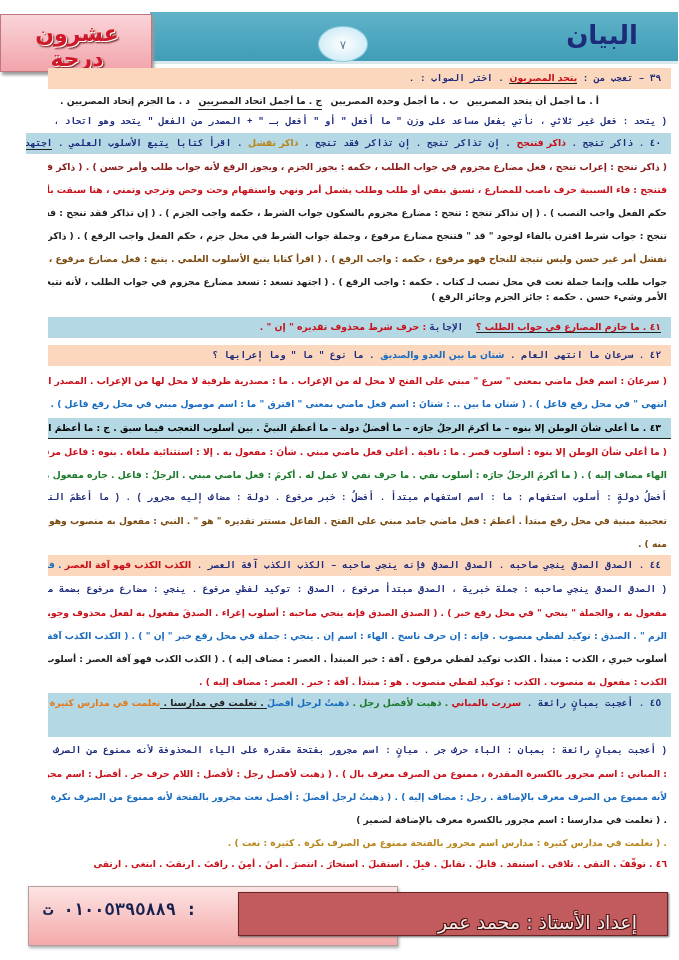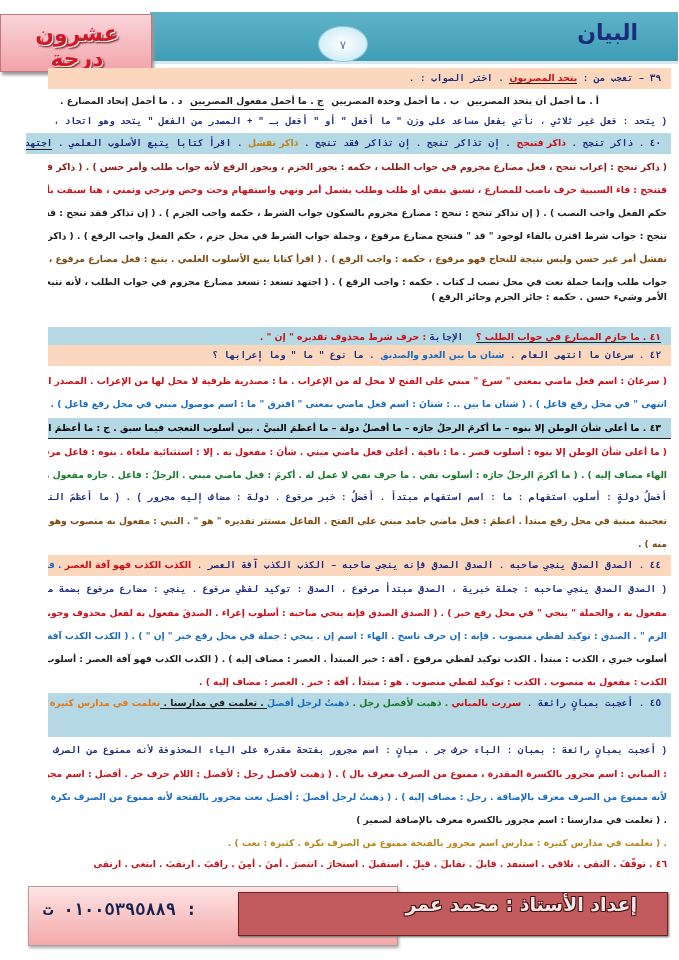--- a/index.html
+++ b/index.html
@@ -5,21 +5,21 @@
   * { box-sizing: border-box; margin: 0; padding: 0; }
   html, body { width: 679px; height: 960px; background: #ffffff; overflow: hidden; }
   body { font-family: "DejaVu Sans", sans-serif; font-weight: bold; position: relative; direction: rtl; }
 
   .header-bar {
     position: absolute; left: 150px; top: 12px; width: 528px; height: 52px;
     background: linear-gradient(#5fb3c9, #3f9db6);
     border-bottom: 3px solid #d8e8ec;
   }
   .header-title {
-    position: absolute; right: 40px; top: 8px; color: #1c2c7a; font-size: 22px;
+    position: absolute; right: 40px; top: 8px; color: #1c2c7a; font-size: 26px;
     font-family: "DejaVu Sans", sans-serif;
   }
   .header-badge {
     position: absolute; left: 168px; top: 14px; width: 50px; height: 36px; border-radius: 50%;
     background: radial-gradient(#ffffff, #bfe6f3); border: 1px solid #8fc9db;
     text-align: center; line-height: 36px; font-size: 12px; color: #5a7a9a; font-weight: normal;
   }
   .score-box {
     position: absolute; left: 0; top: 14px; width: 152px; height: 58px;
     background: linear-gradient(#f9d4d8, #f2a4ab);
@@ -53,58 +53,58 @@
   }
   .phone {
     position: absolute; left: 14px; top: 12px; direction: ltr; color: #17214f;
     font-size: 17px; font-family: "DejaVu Sans Mono", monospace;
   }
   .footer-red {
     position: absolute; left: 238px; top: 892px; width: 430px; height: 44px;
     background: #c25b5e; border: 1px solid #6b2424; box-shadow: 1px 1px 2px #666;
   }
   .author {
-    position: absolute; right: 30px; top: 0; color: #f5e8e8; font-size: 19px; font-weight: bold;
+    position: absolute; right: 30px; top: 18px; color: #f5e8e8; font-size: 19px; font-weight: normal;
     text-shadow: 1px 1px 0 #4a1010, -1px -1px 0 #4a1010, 1px -1px 0 #4a1010, -1px 1px 0 #4a1010;
   }
 </style>
 </head>
 <body>
 
 <div class="header-bar">
   <div class="header-title">البيان</div>
   <div class="header-badge">٧</div>
 </div>
 <div class="score-box">
   <div class="score-text">عشرون درجة</div>
 </div>
 
 <div class="band band-peach" style="top:68px;">
   <span class="c-navy">٣٩ – تعجب من : </span><span class="c-red u">يتحد المصريون</span><span class="c-navy"> . اختر الصواب : .</span>
 </div>
 <div class="line" style="top:92px; right:80px; left:60px; display:flex; justify-content:space-between;">
   <span class="c-dark">أ . ما أجمل أن يتحد المصريين</span>
   <span class="c-dark">ب . ما أجمل وحدة المصريين</span>
-  <span class="c-dark u">ج . ما أجمل مفعول المصريين</span>
-  <span class="c-dark">د . ما أجمل إتحاد المضارع .</span>
+  <span class="c-dark u">ج . ما أجمل اتحاد المصريين</span>
+  <span class="c-dark">د . ما الجزم إتحاد المصريين .</span>
 </div>
 <div class="line c-navy" style="top:113px;">( يتحد : فعل غير ثلاثي ، نأتي بفعل مساعد على وزن " ما أفعل " أو " أفعل بـ " + المصدر من الفعل " يتحد وهو اتحاد ، ويعد المصدر مضاف إليه مجرور )</div>
 
 <div class="band band-blue" style="top:133px; left:26px;">
   <span class="c-navy">٤٠ . ذاكر تنجح . </span><span class="c-red">ذاكر فتنجح</span><span class="c-navy"> . إن تذاكر تنجح . إن تذاكر فقد تنجح . </span><span class="c-gold">ذاكر تفشل</span><span class="c-navy"> . اقرأ كتابا يتبع الأسلوب العلمي . </span><span class="c-navy u">اجتهد تسعد</span>
 </div>
 <div class="line c-maroon" style="top:158px;">( ذاكر تنجح : إعراب تنجح ، فعل مضارع مجزوم في جواب الطلب ، حكمه : يجوز الجزم ، ويجوز الرفع لأنه جواب طلب وأمر حسن ) . ( ذاكر فتنجح :</div>
 <div class="line c-red" style="top:181px;">فتنجح : فاء السببية حرف ناصب للمضارع ، تسبق بنفي أو طلب وطلب يشمل أمر ونهي واستفهام وحث وحض وترجي وتمني ، هنا سبقت بأمر ،</div>
 <div class="line c-dark" style="top:204px;">حكم الفعل واجب النصب ) . ( إن تذاكر تنجح : تنجح : مضارع مجزوم بالسكون جواب الشرط ، حكمه واجب الجزم ) . ( إن تذاكر فقد تنجح : فقد</div>
 <div class="line c-dark" style="top:227px;">تنجح : جواب شرط اقترن بالفاء لوجود " قد " فتنجح مضارع مرفوع ، وجملة جواب الشرط في محل جزم ، حكم الفعل واجب الرفع ) . ( ذاكر تفشل :</div>
 <div class="line c-brown" style="top:250px;">تفشل أمر غير حسن وليس نتيجة للنجاح فهو مرفوع ، حكمه : واجب الرفع ) . ( اقرأ كتابا يتبع الأسلوب العلمي . يتبع : فعل مضارع مرفوع ، ليس</div>
 <div class="line c-dark" style="top:273px;">جواب طلب وإنما جملة نعت في محل نصب لـ كتاب . حكمه : واجب الرفع ) . ( اجتهد تسعد : تسعد مضارع مجزوم في جواب الطلب ، لأنه نتيجة للطلب</div>
 <div class="line c-dark" style="top:288px;">الأمر وشيء حسن . حكمه : جائز الجزم وجائز الرفع )</div>
 
-<div class="band band-blue" style="top:327px;">
+<div class="band band-blue" style="top:317px;">
   <span class="c-red u">٤١ . ما جازم المضارع في جواب الطلب ؟</span>&nbsp;&nbsp;&nbsp;
   <span class="c-navy">الإجابة</span><span class="c-red"> : حرف شرط محذوف تقديره " إن " .</span>
 </div>
 
 <div class="band band-peach" style="top:345px;">
   <span class="c-navy">٤٢ . سرعان ما انتهى العام . </span><span class="c-blue">شتان ما بين العدو والصديق</span><span class="c-navy"> . ما نوع " ما " وما إعرابها ؟</span>
 </div>
 <div class="line c-red" style="top:372px;">( سرعانَ : اسم فعل ماضي بمعنى " سرع " مبني على الفتح لا محل له من الإعراب . ما : مصدرية ظرفية لا محل لها من الإعراب . المصدر المؤول : " ما</div>
 <div class="line c-blue" style="top:395px;">انتهى " في محل رفع فاعل ) . ( شتان ما بين .. : شتانَ : اسم فعل ماضي بمعنى " افترق " ما : اسم موصول مبني في محل رفع فاعل ) .</div>
 

